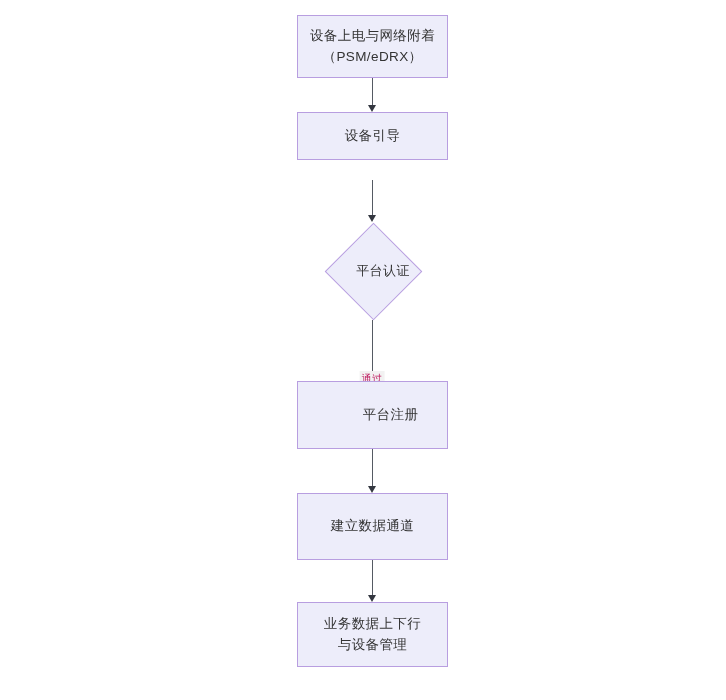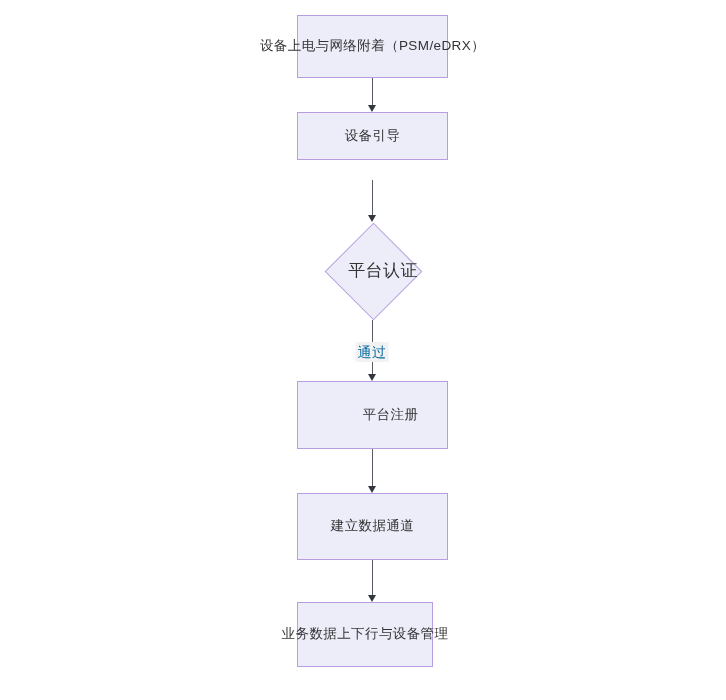--- a/index.html
+++ b/index.html
@@ -20,21 +20,21 @@
     background: #ffffff;
   }
 
   
   .node-box {
     position: absolute;
     box-sizing: border-box;
     background: #ededfa;
     border: 1px solid #b89ee0;
     display: flex;
-    flex-direction: row;
+    flex-direction: column;
     align-items: center;
     justify-content: center;
     color: #333333;
     font-size: 13.5px;
     line-height: 1.55;
     letter-spacing: 0.4px;
     text-align: center;
     white-space: nowrap;
   }
   .node-box .line {
@@ -58,21 +58,21 @@
     margin-top: -34.5px;
     background: #ededfa;
     border: 1px solid #b89ee0;
     box-sizing: border-box;
     transform: rotate(45deg);
   }
   .node-diamond-label {
     position: relative;
     z-index: 2;
     color: #333333;
-    font-size: 17px;
+    font-size: 13px;
     letter-spacing: 0.4px;
     line-height: 1.55;
     text-align: left;
     white-space: nowrap;
     margin-left: 20px;
   }
 
   
   .connector {
     position: absolute;
@@ -83,27 +83,28 @@
     position: absolute;
     width: 0;
     height: 0;
     border-left: 4.5px solid transparent;
     border-right: 4.5px solid transparent;
     border-top: 7px solid #333740;
   }
   .edge-label {
     position: absolute;
     background: #f2f2f2;
-    color: #0369a1;
-    font-size: 14px;
+    color: #be185d;
+    font-size: 10px;
     line-height: 1.3;
     letter-spacing: 0.4px;
     padding: 1px 2px;
     white-space: nowrap;
     transform: translateX(-50%);
+    margin-top: 29px;
   }
 </style>
 </head>
 <body>
 
 <div id="flowchart-canvas">
 
   <div class="connector" style="left:372px; top:78px; height:27px;"></div>
   <div class="arrowhead" style="left:367.5px; top:105px;"></div>
 
@@ -135,18 +136,18 @@
   </div>
 
   <div class="node-box" style="left:297px; top:381px; width:151px; height:68px;padding-left:36px;">
     <span class="line">平台注册</span>
   </div>
 
   <div class="node-box" style="left:297px; top:493px; width:151px; height:67px;text-align:center;">
     <span class="line">建立数据通道</span>
   </div>
 
-  <div class="node-box" style="left:297px; top:602px; width:136px; height:65px;">
+  <div class="node-box" style="left:297px; top:602px; width:151px; height:65px;">
     <span class="line">业务数据上下行</span>
     <span class="line">与设备管理</span>
   </div>
 
 </div>
 
 </body></html>

